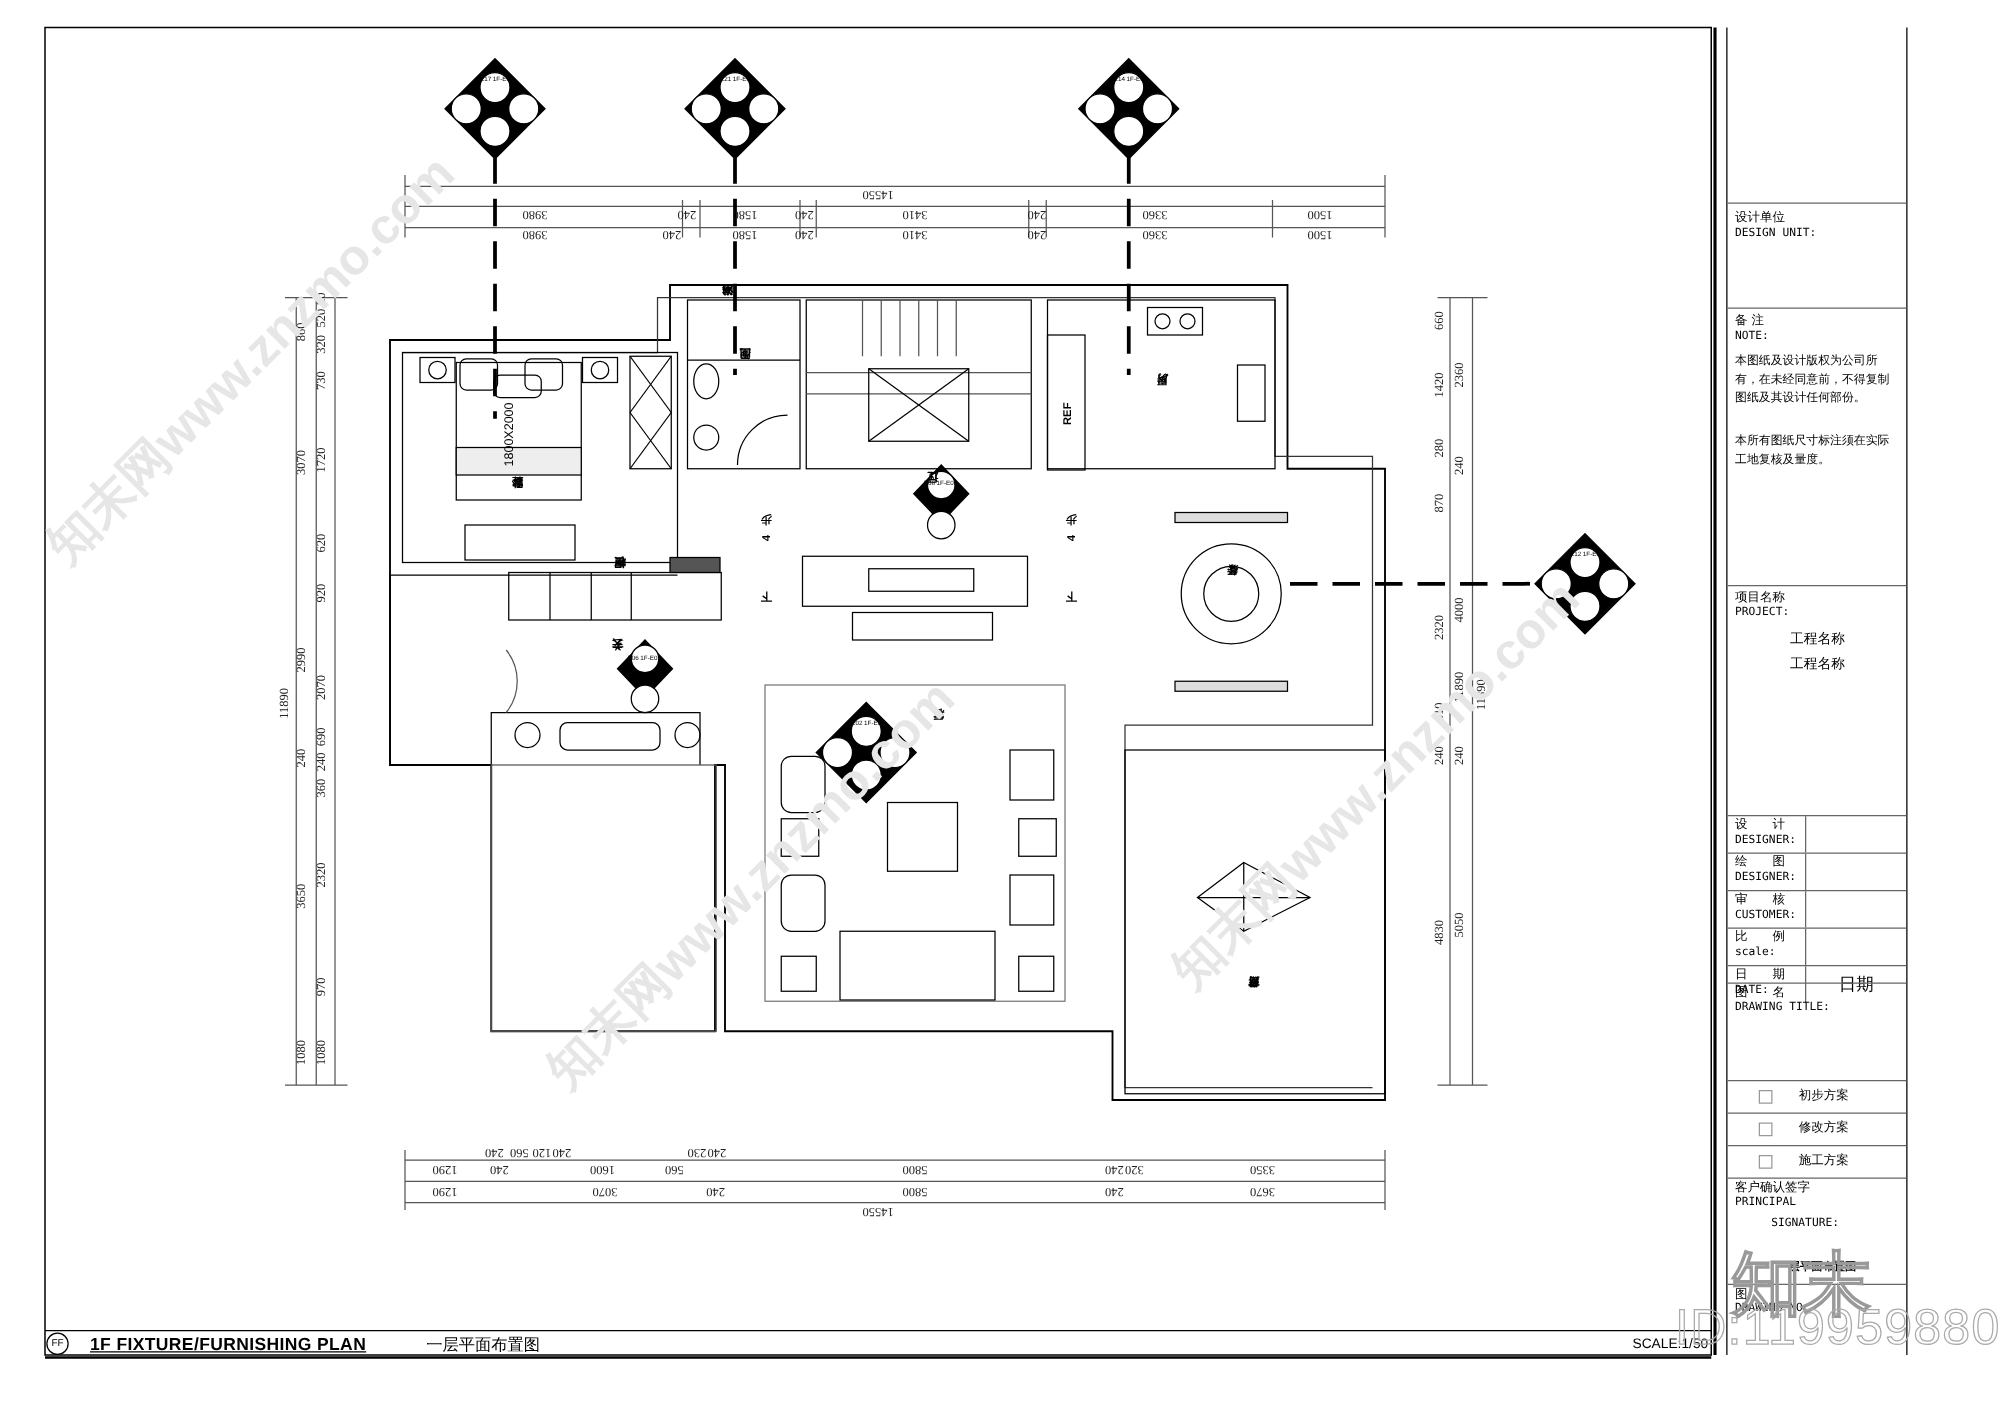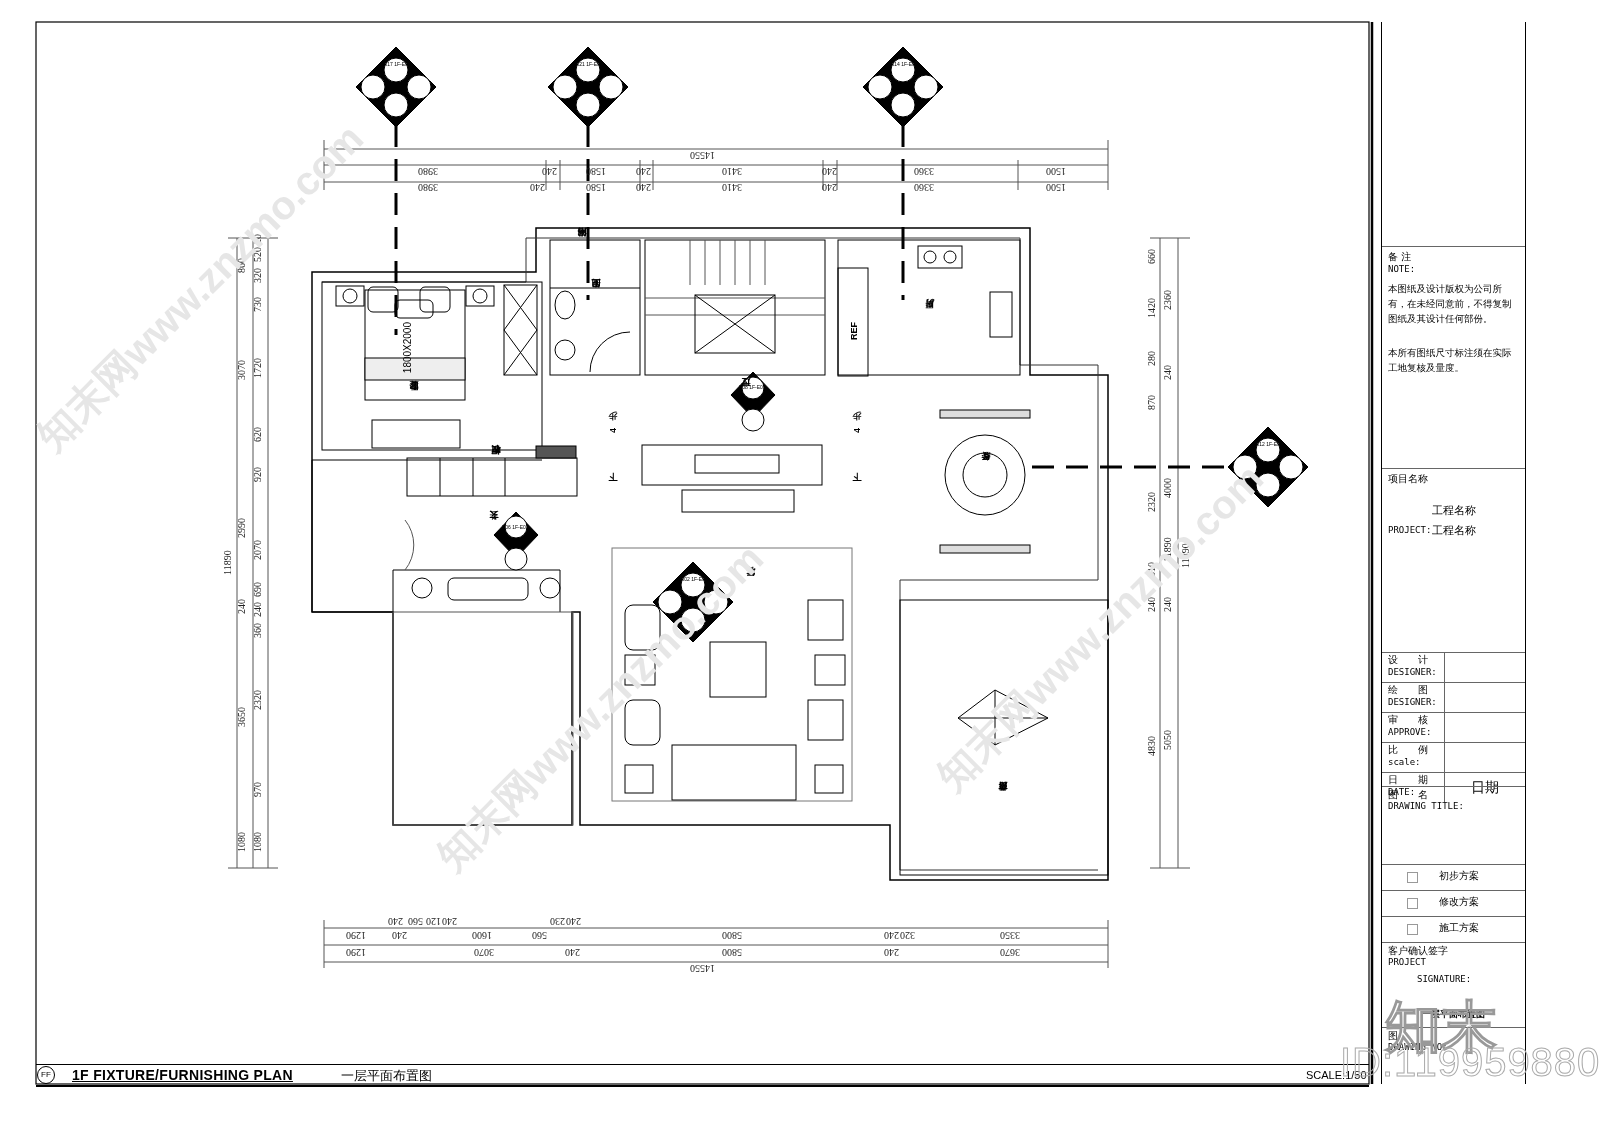--- a/index.html
+++ b/index.html
@@ -314,42 +314,46 @@
 <div class="vdim" style="left:1146px;top:756px;">4830</div>
 <div class="vdim" style="left:1162px;top:310px;">2360</div>
 <div class="vdim" style="left:1162px;top:380px;">240</div>
 <div class="vdim" style="left:1162px;top:498px;">4000</div>
 <div class="vdim" style="left:1162px;top:562px;">11890</div>
 <div class="vdim" style="left:1162px;top:612px;">240</div>
 <div class="vdim" style="left:1162px;top:750px;">5050</div>
 <div class="vdim" style="left:1180px;top:568px;">11890</div>
 
 <div class="tb">
+  <div class="sec" style="top:140px;height:125px;">
+    <div class="lbl" style="top:6px;">设计单位</div>
+    <div class="lbl en" style="top:19px;">DESIGN UNIT:</div>
+  </div>
   <div class="sec" style="top:224px;height:225px;">
     <div class="lbl" style="top:4px;">备 注</div>
     <div class="lbl en" style="top:17px;">NOTE:</div>
     <div class="note" style="top:34px;">本图纸及设计版权为公司所有，在未经同意前，不得复制图纸及其设计任何部份。</div>
     <div class="note" style="top:98px;">本所有图纸尺寸标注须在实际工地复核及量度。</div>
   </div>
   <div class="sec" style="top:446px;height:86px;">
     <div class="lbl" style="top:4px;">项目名称</div>
-    <div class="lbl en" style="top:16px;margin-top:40px;">PROJECT:</div>
+    <div class="lbl en" style="top:16px;">PROJECT:</div>
     <div class="proj" style="top:34px;">工程名称</div>
     <div class="proj" style="top:54px;">工程名称</div>
   </div>
   <div class="row" style="top:614px;">
     <div class="k"><span>设　　计</span><br><span class="en">DESIGNER:</span></div>
     <div class="v"></div>
   </div>
   <div class="row" style="top:644px;">
     <div class="k"><span>绘　　图</span><br><span class="en">DESIGNER:</span></div>
     <div class="v"></div>
   </div>
   <div class="row" style="top:674px;">
-    <div class="k"><span>审　　核</span><br><span class="en">APPROVE:</span></div>
+    <div class="k"><span>审　　核</span><br><span class="en">CUSTOMER:</span></div>
     <div class="v"></div>
   </div>
   <div class="row" style="top:704px;">
     <div class="k"><span>比　　例</span><br><span class="en">scale:</span></div>
     <div class="v"></div>
   </div>
   <div class="row" style="top:734px;">
     <div class="k"><span>日　　期</span><br><span class="en">DATE:</span></div>
     <div class="v">日期</div>
   </div>
@@ -364,21 +368,21 @@
   <div class="stage" style="top:868px;">
     <span class="cb"></span>
     <span class="t">修改方案</span>
   </div>
   <div class="stage" style="top:894px;">
     <span class="cb"></span>
     <span class="t">施工方案</span>
   </div>
   <div class="sec" style="top:920px;height:60px;">
     <div class="lbl" style="top:2px;">客户确认签字</div>
-    <div class="lbl en" style="top:14px;">PROJECT</div>
+    <div class="lbl en" style="top:14px;">PRINCIPAL</div>
     <div class="lbl en" style="top:31px;margin-left:29px;">SIGNATURE:</div>
     <div class="lbl" style="top:66px;left:40px;font-size:9px;font-weight:bold;">一层平面布置图</div>
   </div>
   <div class="sec" style="top:1005px;height:57px;">
     <div class="lbl" style="top:2px;">图</div>
     <div class="lbl en" style="top:14px;">DRAWING NO:</div>
   </div>
 </div>
 
 <div class="bottombar">

